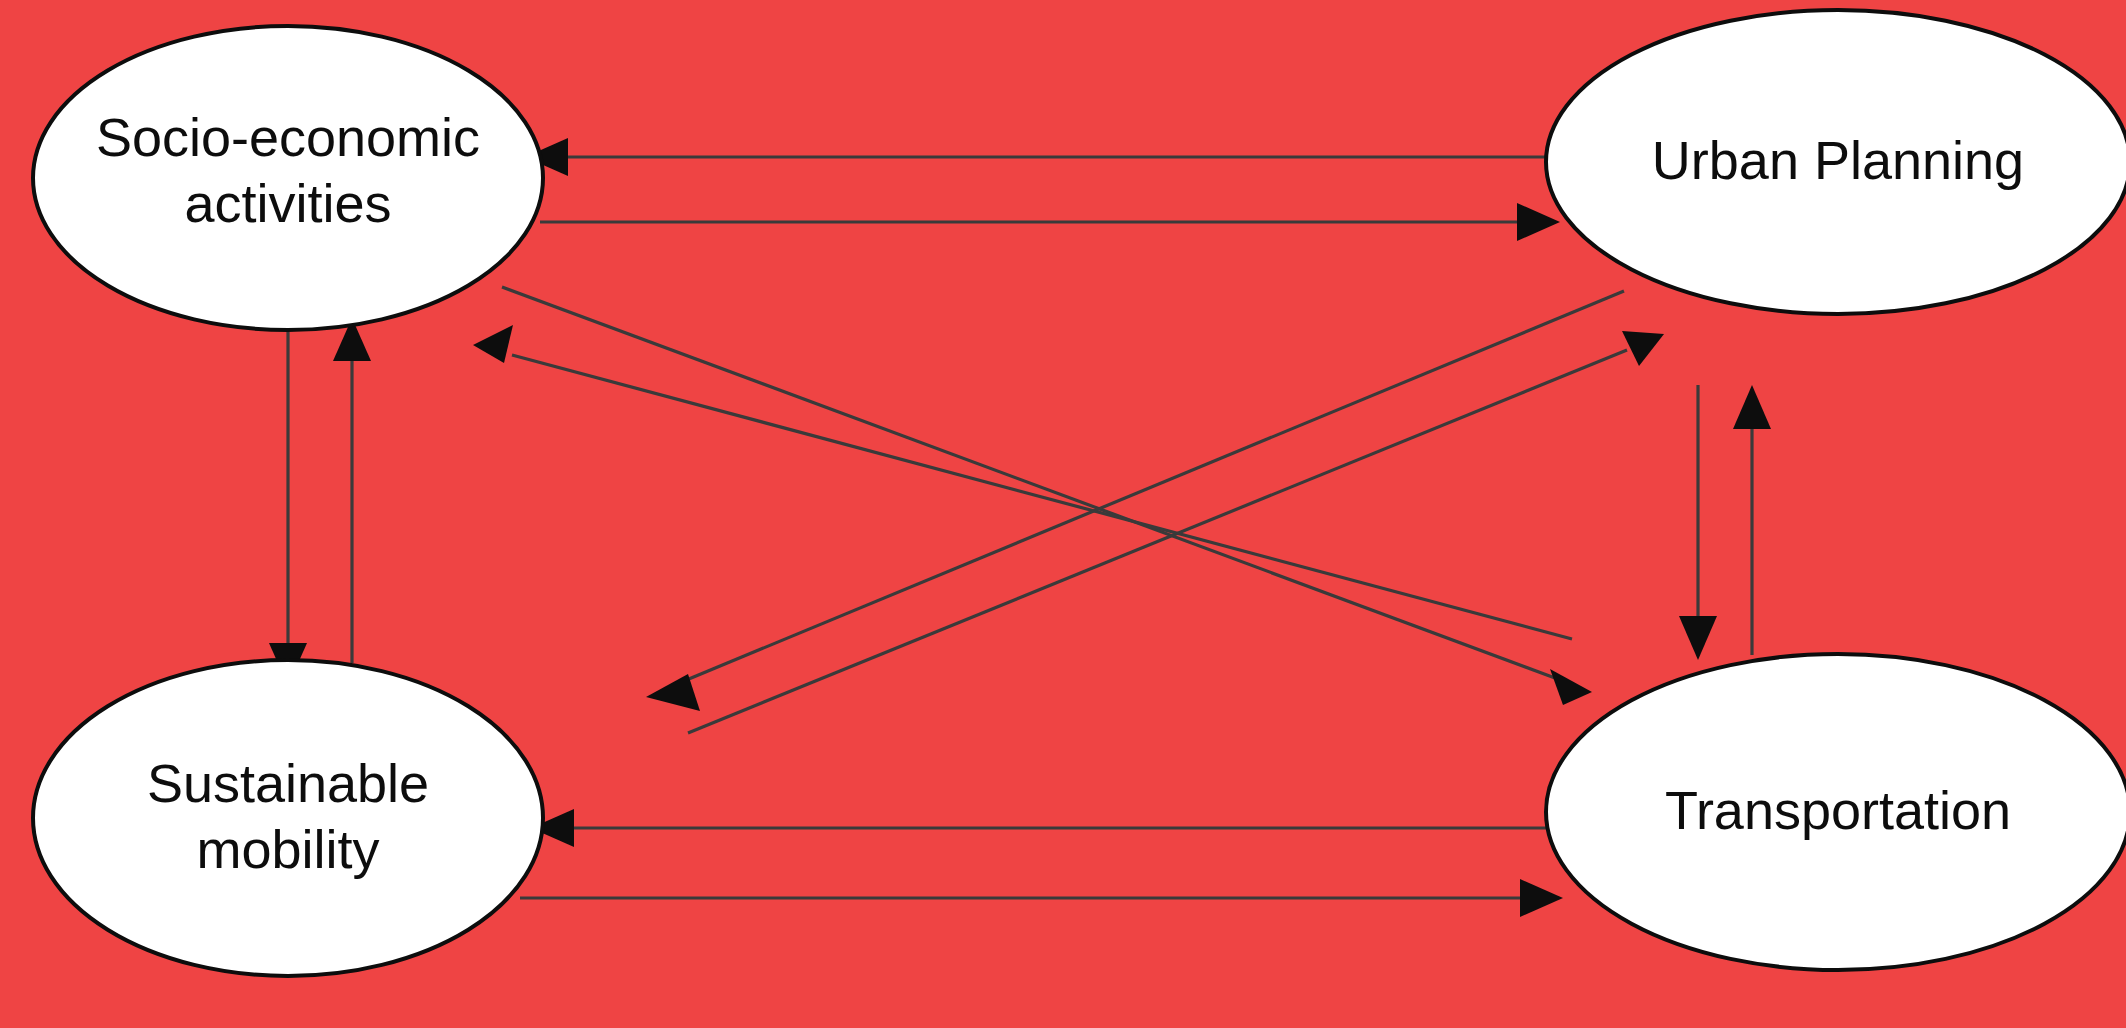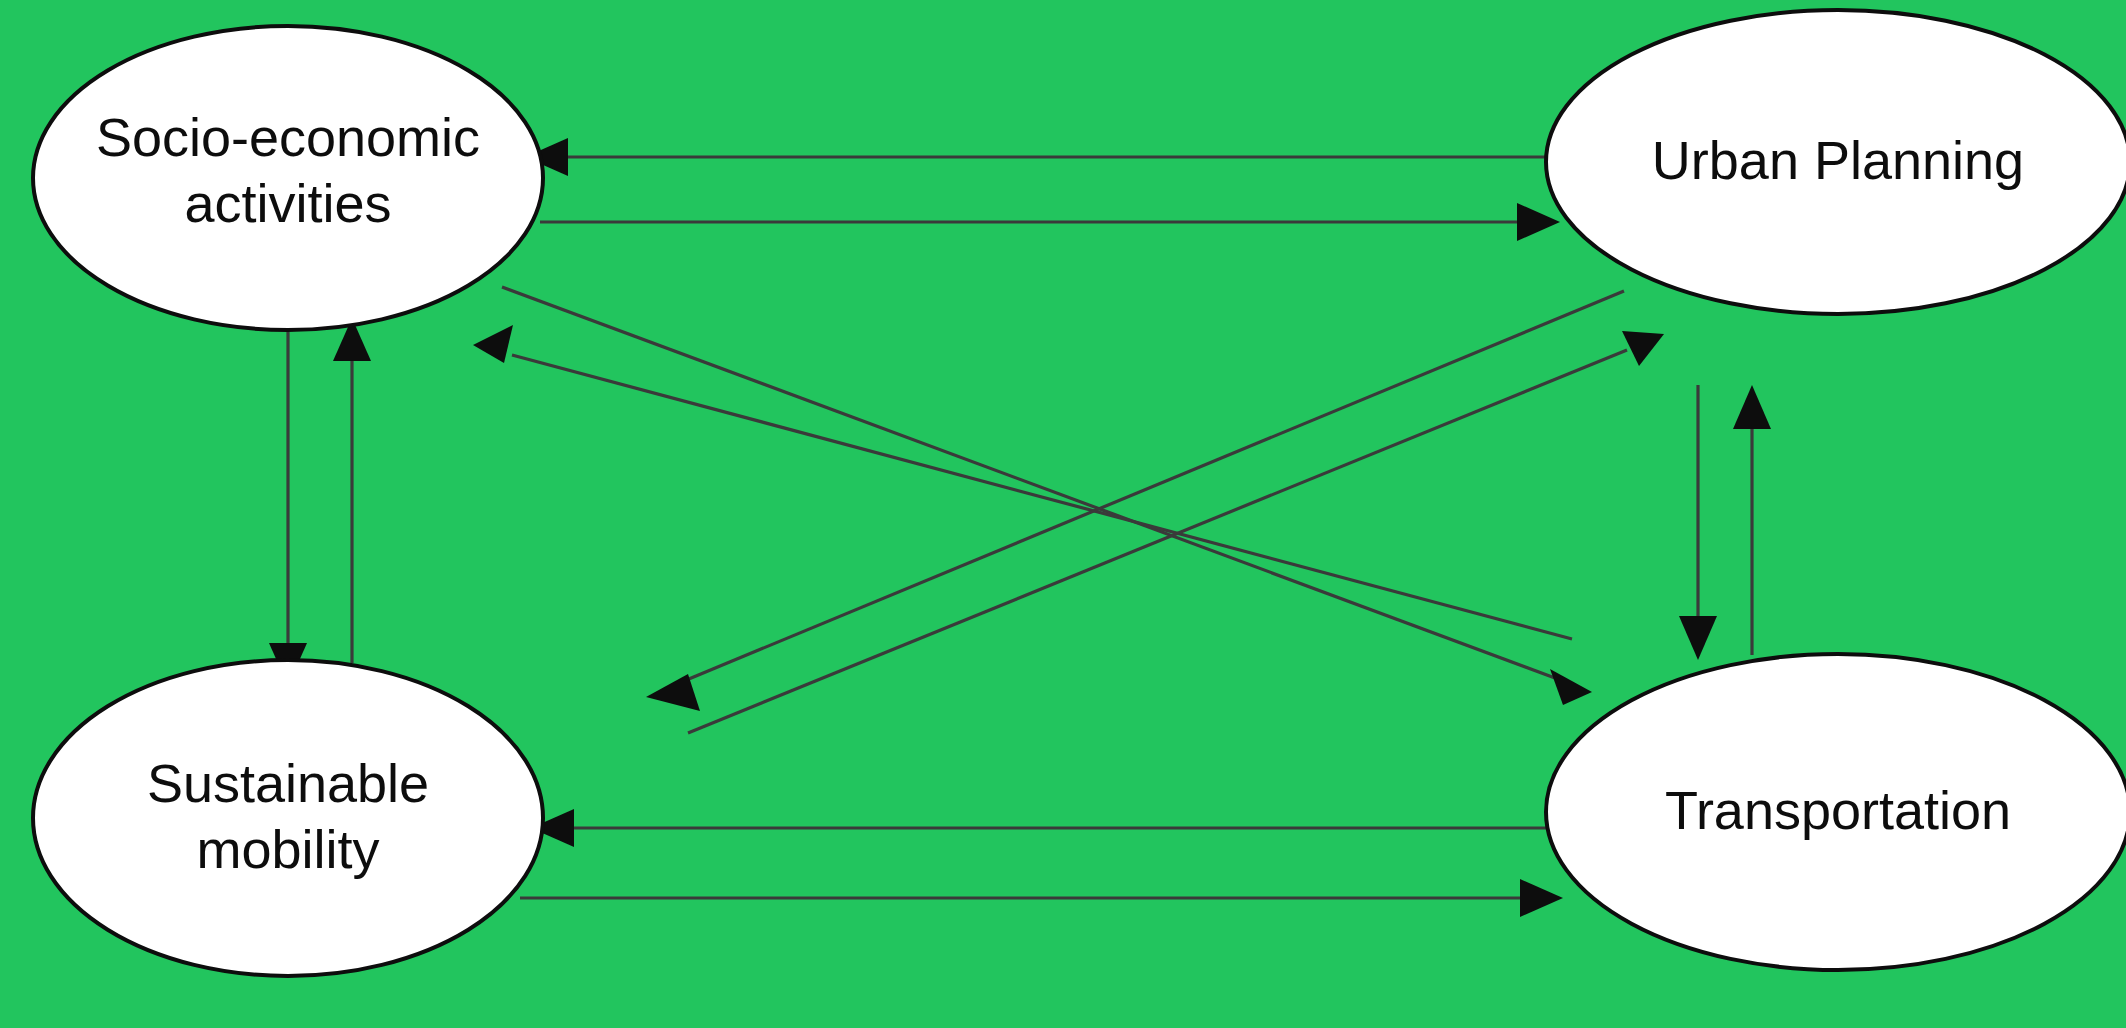--- a/index.html
+++ b/index.html
@@ -10,21 +10,21 @@
   body {
     width: 2126px;
     height: 1028px;
     font-family: "Liberation Sans", sans-serif;
     overflow: hidden;
   }
   #diagram-root {
     position: relative;
     width: 2126px;
     height: 1028px;
-    background: #22c55e;
+    background: #ef4444;
   }
   #diagram-svg {
     position: absolute;
     left: 0;
     top: 0;
     width: 2126px;
     height: 1028px;
   }
   .node-label {
     font-family: "Liberation Sans", sans-serif;

